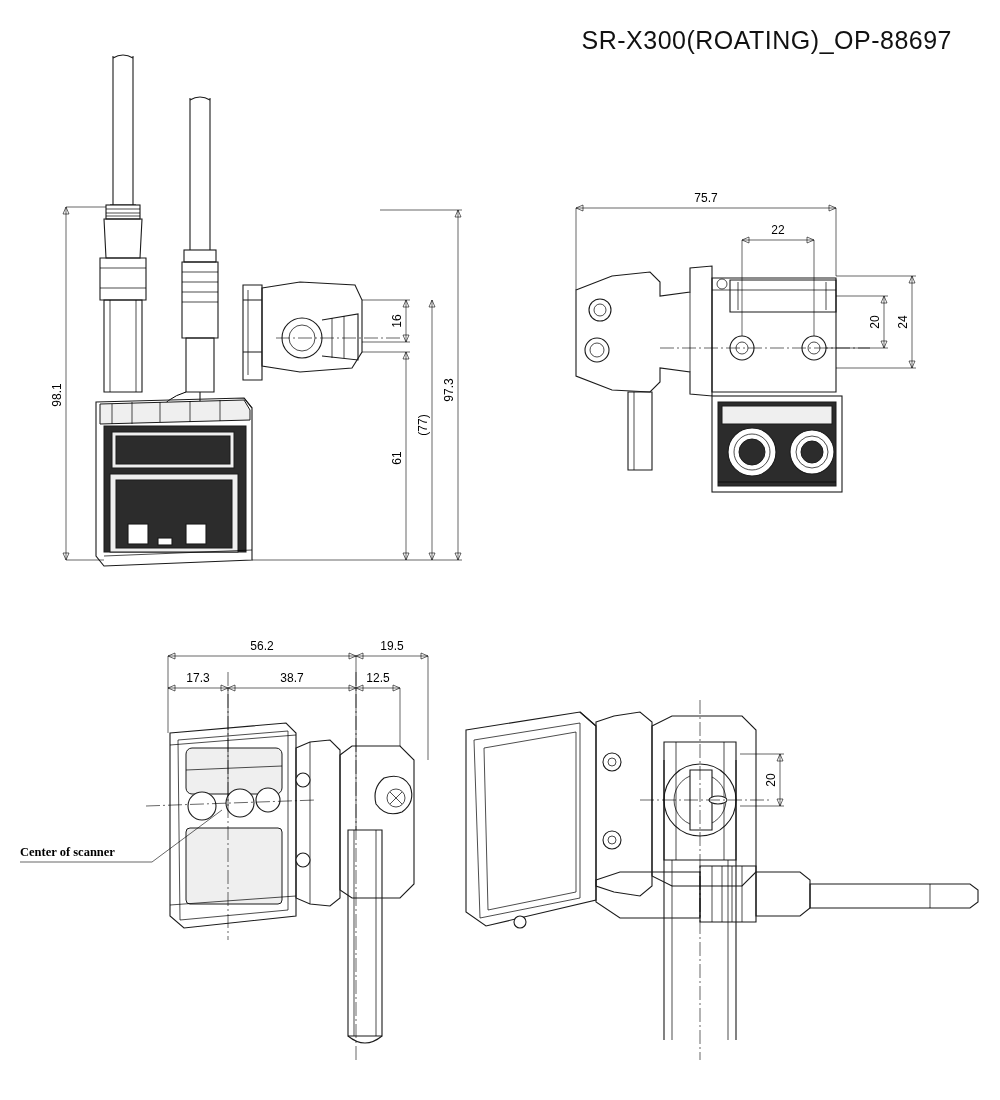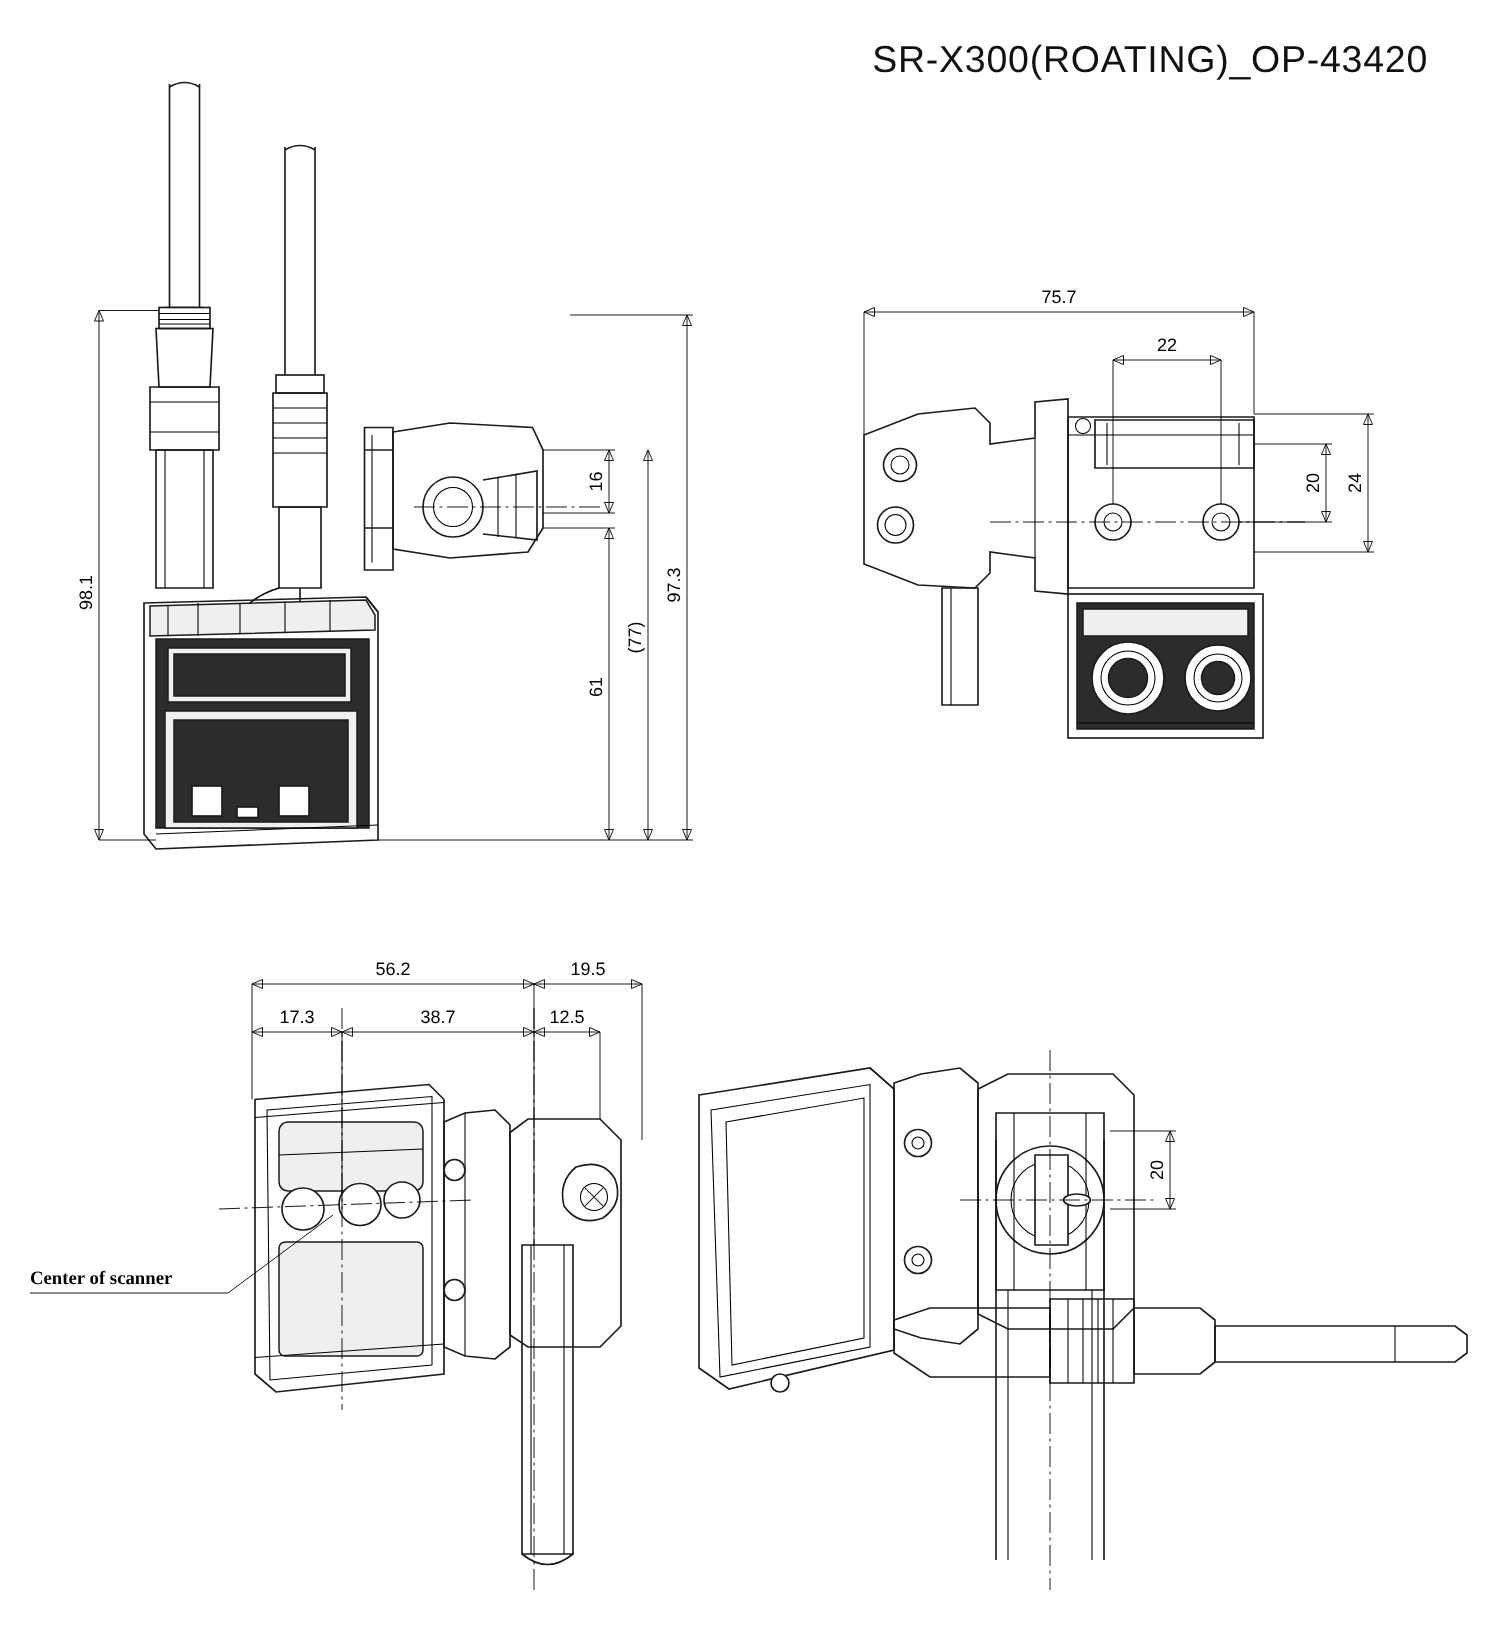--- a/index.html
+++ b/index.html
@@ -39,21 +39,21 @@
   .dark-fill{fill:#2c2c2c;stroke:#1b1b1b;stroke-width:1;}
   .grey-fill{fill:#efefef;stroke:#1b1b1b;stroke-width:1;}
   .center{stroke:#000;stroke-width:0.6;fill:none;stroke-dasharray:14 3 2 3;}
   .ext{stroke:#000;stroke-width:0.6;fill:none;}
 </style>
 </head>
 <body>
 
 <div class="sheet">
 
-  <div class="title">SR-X300(ROATING)_OP-43420</div>
+  <div class="title">SR-X300(ROATING)_OP-88697</div>
 
   <svg width="1000" height="1100" viewBox="0 0 1000 1100">
 
     <g>
 
       <g>
         <path class="body-line" d="M113,56 L113,205"></path>
         <path class="body-line" d="M133,56 L133,205"></path>
         <path class="body-line" d="M113,58 q10,-6 20,0"></path>
         <path class="body-line" d="M110,205 L136,205"></path>

